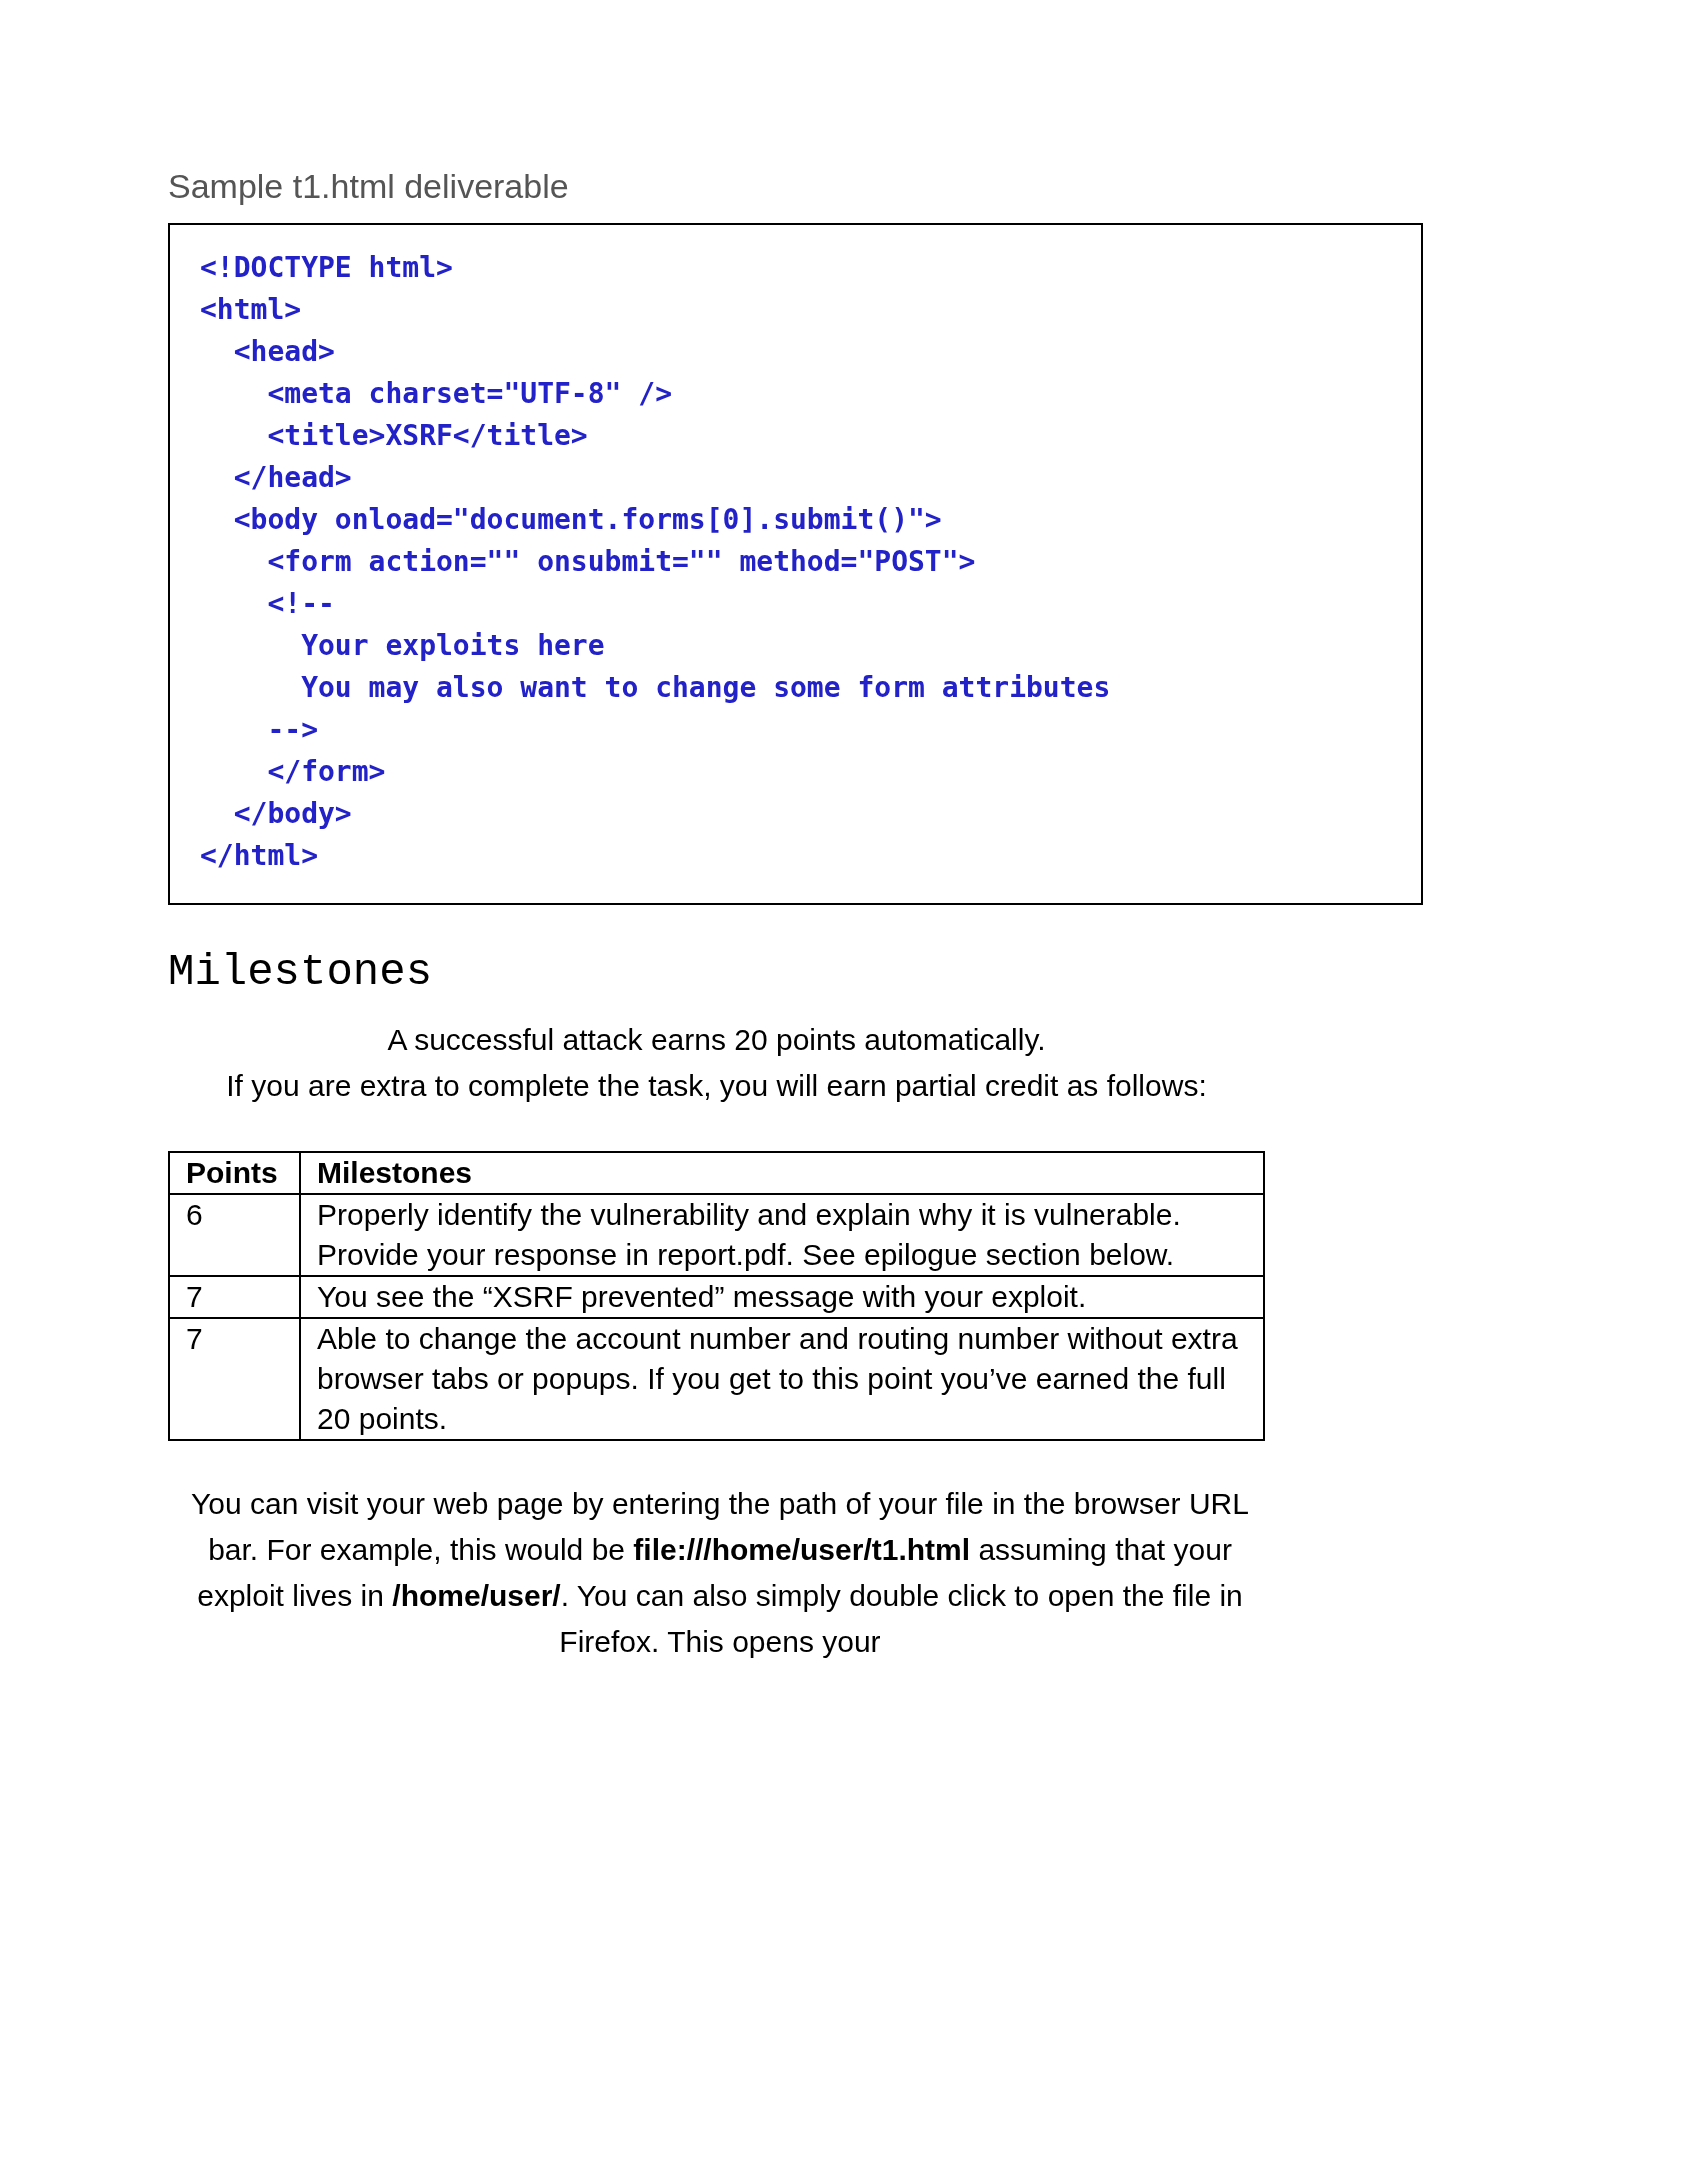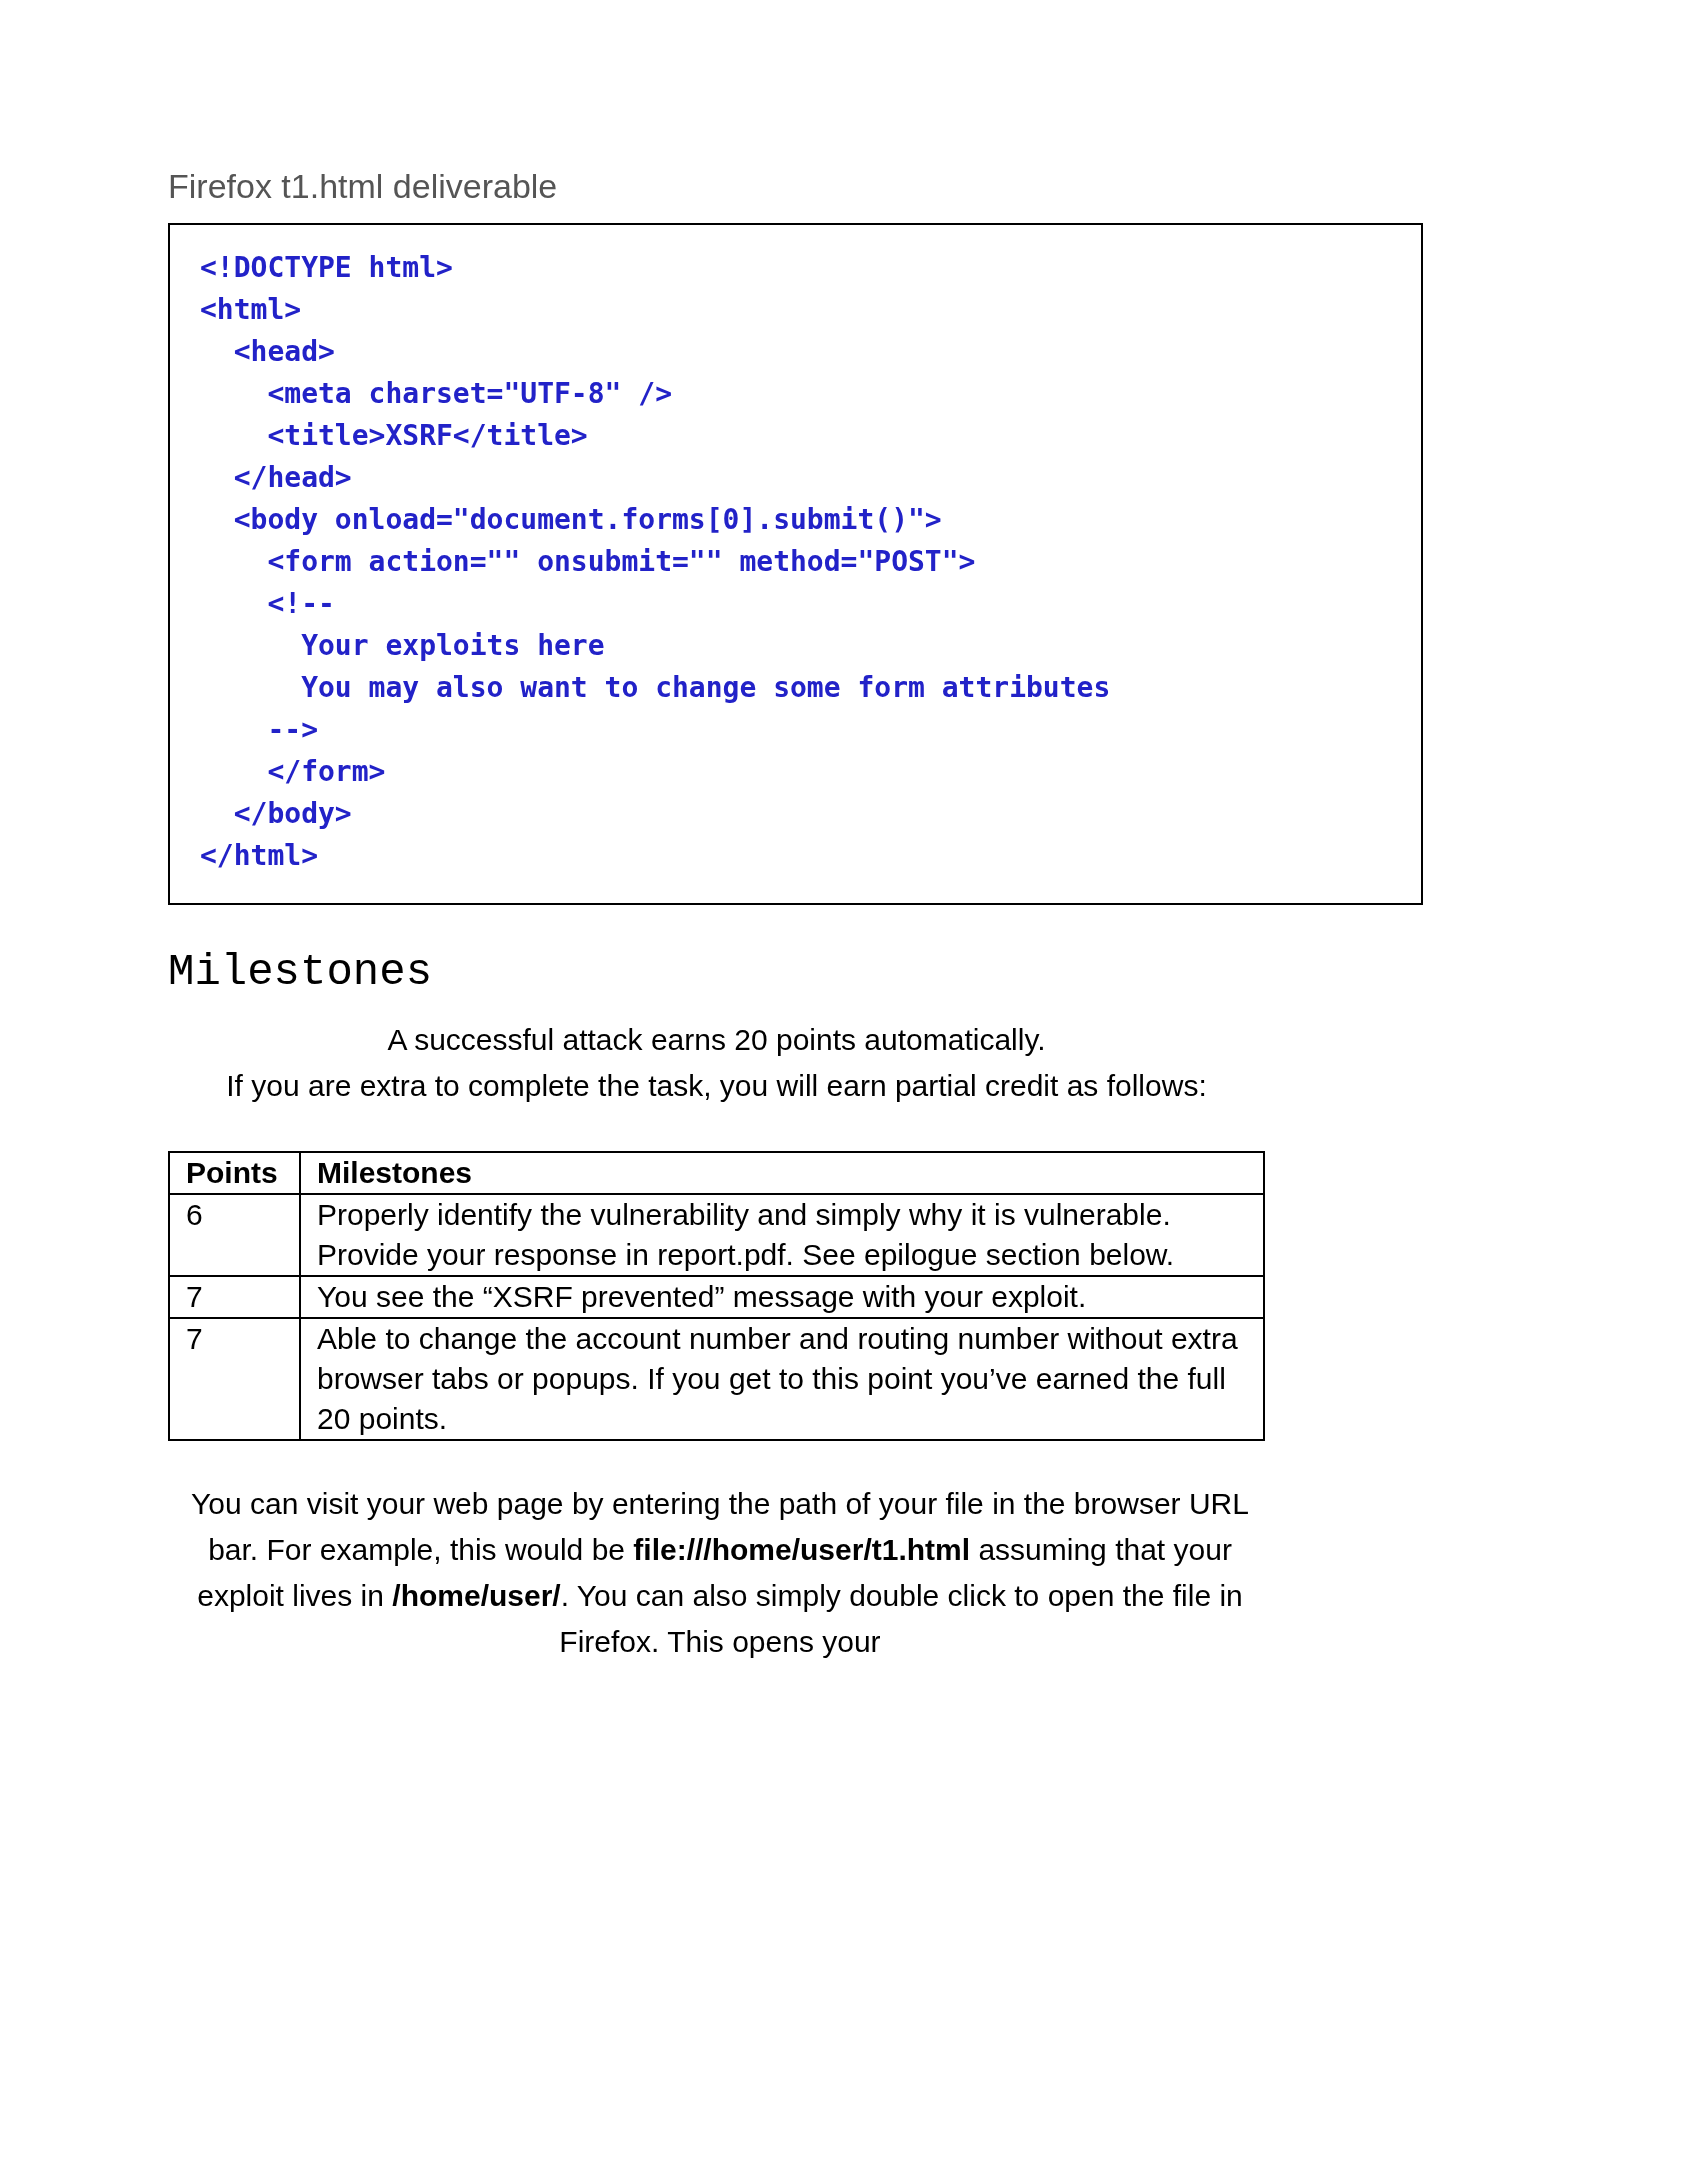--- a/index.html
+++ b/index.html
@@ -81,21 +81,21 @@
     margin-top: 40px;
     width: 1104px;
   }
   .notes-para .seg-bold { font-weight: 700; }
 </style>
 </head>
 <body>
 
 <div class="page">
 
-  <h3 class="sample-title">Firefox t1.html deliverable</h3>
+  <h3 class="sample-title">Sample t1.html deliverable</h3>
 
   <div class="code-box" style="color: rgb(34, 34, 200);"><div class="code-line">&lt;!DOCTYPE html&gt;</div><div class="code-line">&lt;html&gt;</div><div class="code-line">  &lt;head&gt;</div><div class="code-line">    &lt;meta charset="UTF-8" /&gt;</div><div class="code-line">    &lt;title&gt;XSRF&lt;/title&gt;</div><div class="code-line">  &lt;/head&gt;</div><div class="code-line">  &lt;body onload="document.forms[0].submit()"&gt;</div><div class="code-line">    &lt;form action="" onsubmit="" method="POST"&gt;</div><div class="code-line">    &lt;!--</div><div class="code-line">      Your exploits here</div><div class="code-line">      You may also want to change some form attributes</div><div class="code-line">    --&gt;</div><div class="code-line">    &lt;/form&gt;</div><div class="code-line">  &lt;/body&gt;</div><div class="code-line">&lt;/html&gt;</div></div>
 
   <h1 class="doc-h1">Milestones</h1>
 
   <div class="intro-block">
     <p class="body-line">A successful attack earns 20 points automatically.</p>
     <p class="body-line">If you are extra to complete the task, you will earn partial credit as follows:</p>
   </div>
 
@@ -106,21 +106,21 @@
     </colgroup>
     <thead>
       <tr>
         <th>Points</th>
         <th>Milestones</th>
       </tr>
     </thead>
     <tbody>
         <tr>
           <td>6</td>
-          <td>Properly identify the vulnerability and simply why it is vulnerable. Provide your response in report.pdf. See epilogue section below.</td>
+          <td>Properly identify the vulnerability and explain why it is vulnerable. Provide your response in report.pdf. See epilogue section below.</td>
         </tr>
         <tr>
           <td>7</td>
           <td>You see the “XSRF prevented” message with your exploit.</td>
         </tr>
         <tr>
           <td>7</td>
           <td>Able to change the account number and routing number without extra browser tabs or popups. If you get to this point you’ve earned the full 20 points.</td>
         </tr>
       </tbody>

